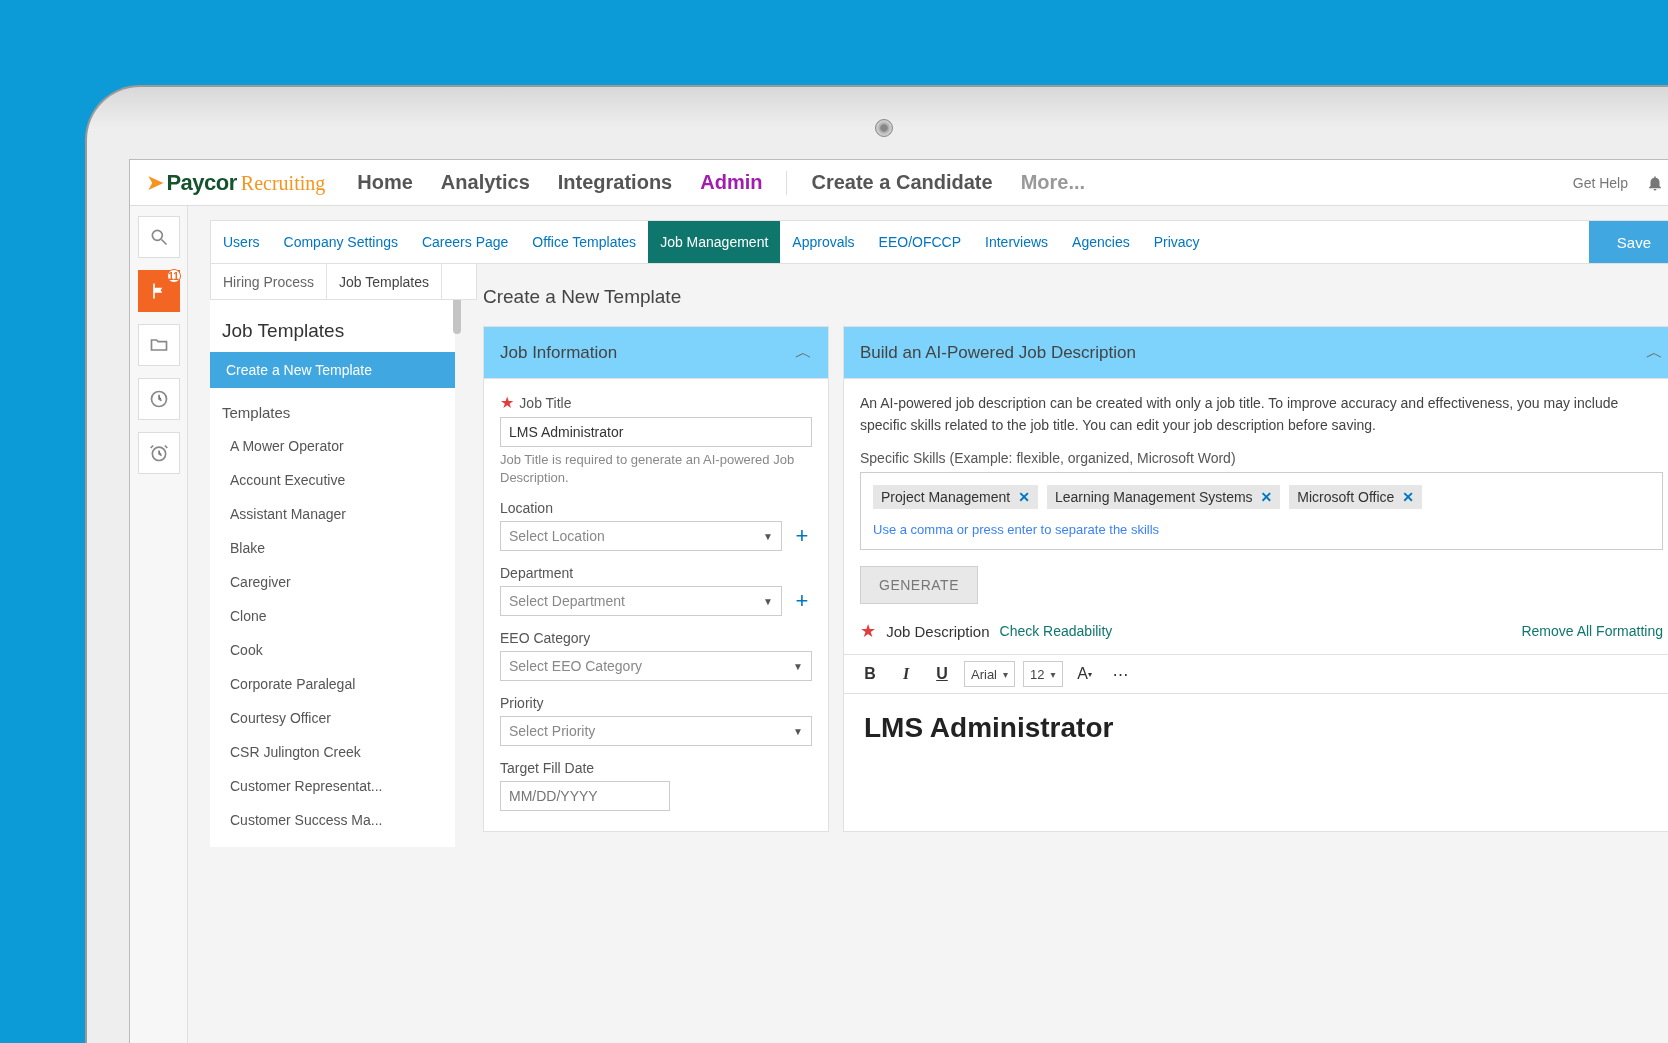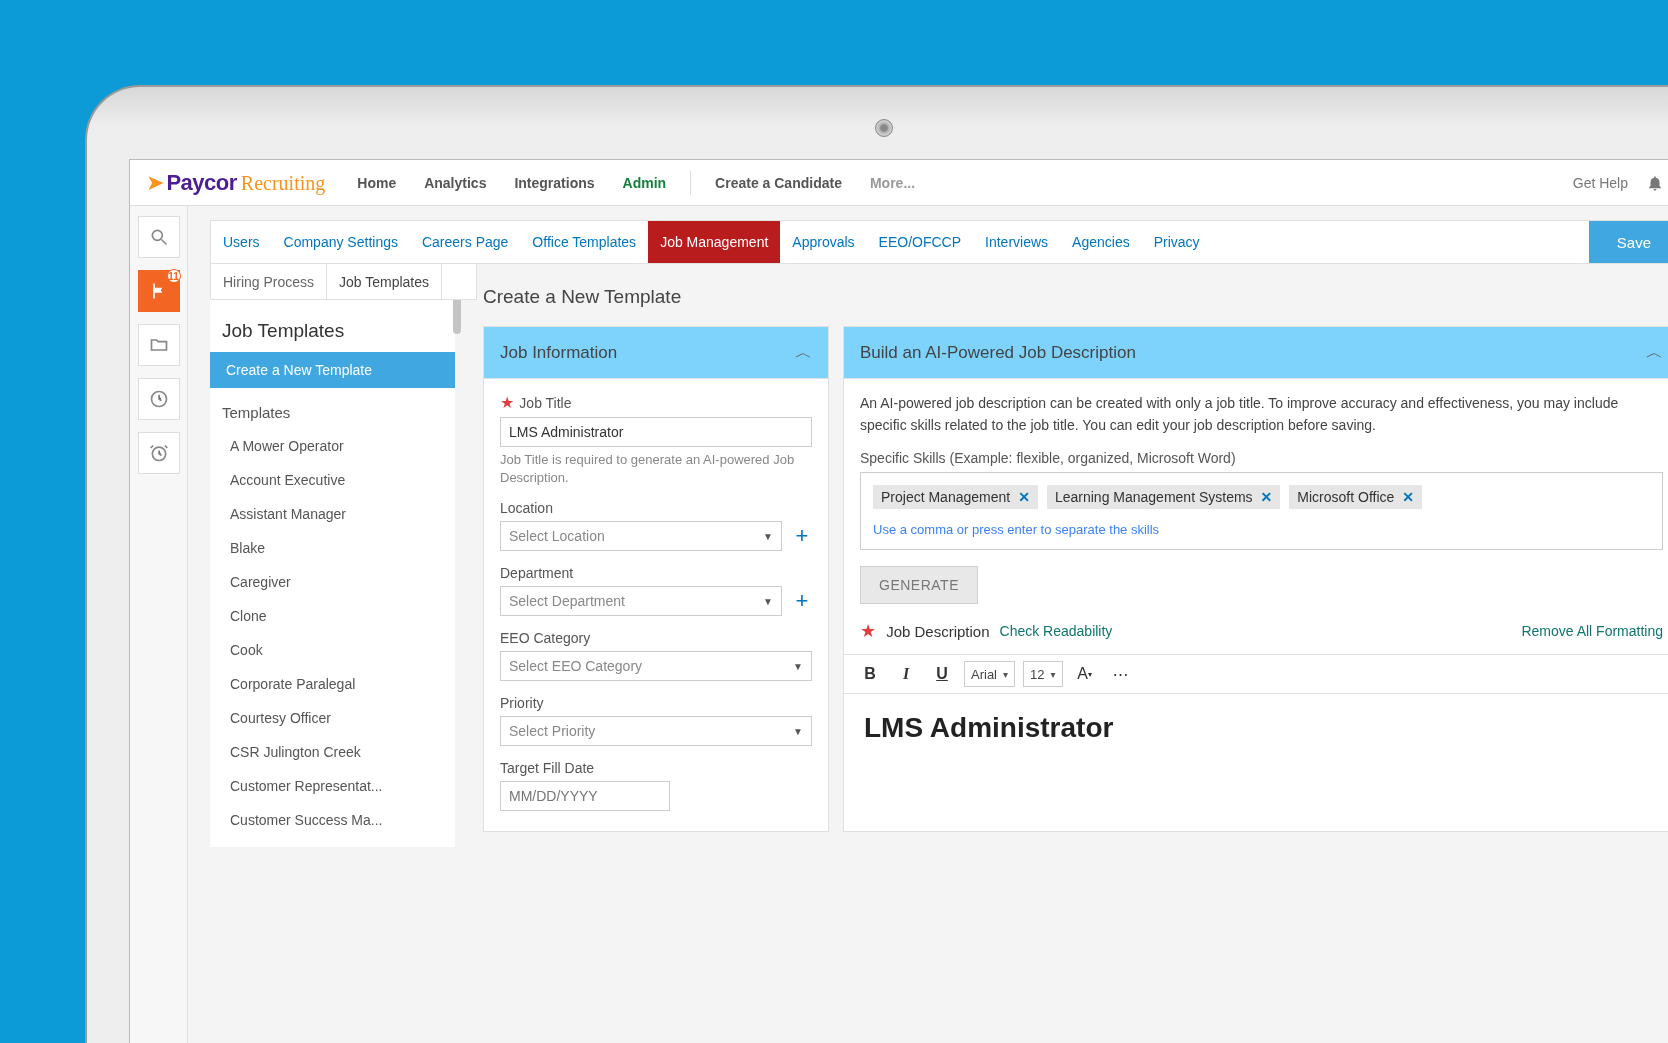--- a/index.html
+++ b/index.html
@@ -2,39 +2,39 @@
 <html><head>
 <meta charset="utf-8">
 <style>
 *{box-sizing:border-box;margin:0;padding:0;font-family:-apple-system,BlinkMacSystemFont,"Segoe UI",Helvetica,Arial,sans-serif;}
 body{background:#0d9bd7;width:1668px;height:1043px;overflow:hidden;}
 .device{position:absolute;left:85px;top:85px;width:1595px;height:970px;background:linear-gradient(#d8d8d8,#eee 40px);border-top-left-radius:55px;border-top:2px solid #999;border-left:2px solid #999;}
 .camera{position:absolute;left:50%;top:32px;width:18px;height:18px;margin-left:-9px;border-radius:50%;background:radial-gradient(circle,#888 30%,#aaa 35%,#ccc 60%);border:1px solid #888;}
 .screen{position:absolute;left:42px;top:72px;right:0;bottom:0;background:#fff;border-top:1px solid #bbb;border-left:1px solid #bbb;}
 .topnav{height:46px;border-bottom:1px solid #ddd;display:flex;align-items:center;padding:0 16px;}
 .logo{display:flex;align-items:baseline;margin-right:18px;}
-.logo-paycor{font-size:22px;font-weight:700;color:#4c1d95;letter-spacing:-0.5px;}
+.logo-paycor{font-size:22px;font-weight:700;color:#14532d;letter-spacing:-0.5px;}
 .logo-swoop{color:#f7941d;font-size:22px;margin-right:2px;}
 .logo-recruiting{font-family:"Brush Script MT",cursive;color:#f7941d;font-size:20px;margin-left:4px;}
-.topnav-item{padding:0 14px;color:#555;font-size:14px;font-weight:600;cursor:pointer;}
-.topnav-item.active{color:#15803d;}
+.topnav-item{padding:0 14px;color:#555;font-size:20px;font-weight:600;cursor:pointer;}
+.topnav-item.active{color:#a21caf;}
 .vr{width:1px;height:24px;background:#ddd;margin:0 10px;}
 .topnav-spacer{flex:1;}
 .gethelp{color:#777;font-size:14px;margin-right:18px;}
 .bell{width:18px;height:20px;color:#777;}
 .body{display:flex;height:calc(100% - 46px);}
 .iconrail{width:58px;background:#f7f7f7;border-right:1px solid #e0e0e0;display:flex;flex-direction:column;align-items:center;padding-top:10px;gap:12px;}
 .railbtn{width:42px;height:42px;border:1px solid #ddd;background:#fff;display:flex;align-items:center;justify-content:center;color:#888;position:relative;}
 .railbtn.active{background:#f26522;border-color:#f26522;color:#fff;}
 .railbadge{position:absolute;top:-2px;right:-2px;background:#fff;color:#f26522;font-size:10px;font-weight:700;min-width:14px;height:14px;border-radius:7px;display:flex;align-items:center;justify-content:center;border:1px solid #f26522;}
 .railbtn.active .railbadge{background:#fff;}
 .main{flex:1;background:#f4f4f4;padding:14px 0 0 22px;overflow:hidden;}
 .subnav{background:#fff;border:1px solid #e0e0e0;display:flex;align-items:stretch;height:44px;margin-right:0;}
 .subnav a{padding:0 12px;display:flex;align-items:center;color:#0076c0;font-size:14px;cursor:pointer;}
-.subnav a.active{background:#b91c1c;color:#fff;}
+.subnav a.active{background:#0f766e;color:#fff;}
 .subnav-spacer{flex:1;}
 .savebtn{background:#40a7e0;color:#fff;padding:0 28px;display:flex;align-items:center;font-size:15px;border:none;cursor:pointer;}
 .tabrow{background:#fff;border:1px solid #e0e0e0;border-top:none;display:flex;height:36px;margin-right:0;width:267px;position:relative;z-index:2;}
 .tabrow .tab{padding:0 12px;display:flex;align-items:center;font-size:14px;color:#666;cursor:pointer;border-right:1px solid #e0e0e0;}
 .tabrow .tab.active{color:#444;font-weight:500;}
 .cols{display:flex;gap:0;margin-top:0;}
 .leftcol{width:245px;position:relative;}
 .leftcol .scroll{background:#fff;padding:6px 0 10px 0;}
 .leftcol-scrollbar{position:absolute;right:-6px;top:0;width:8px;height:70px;background:#c4c4c4;border-radius:4px;}
 .lh{padding:14px 12px 10px;font-size:19px;color:#333;}

